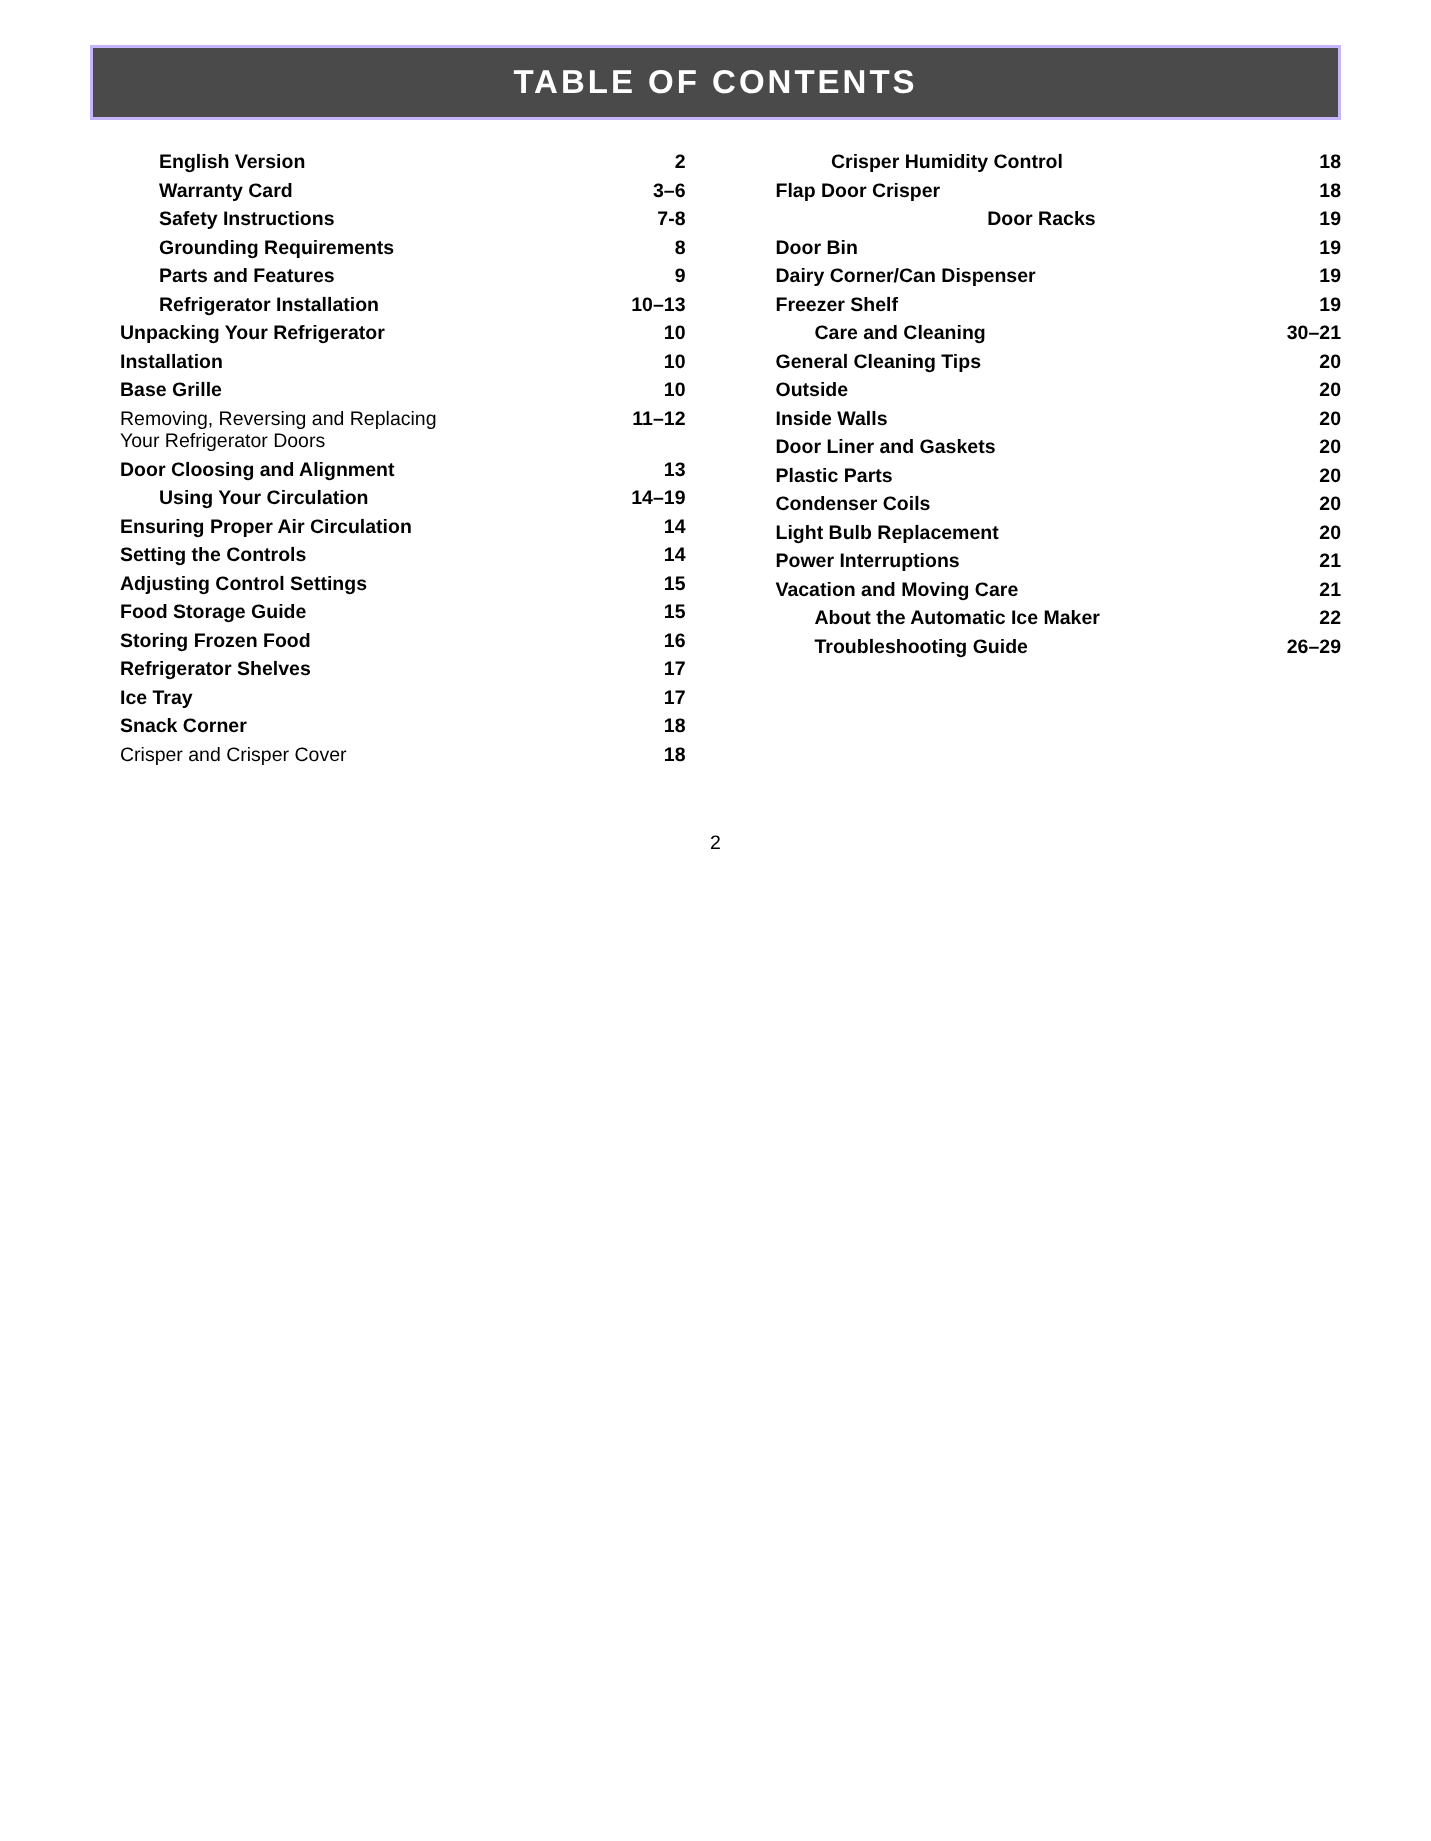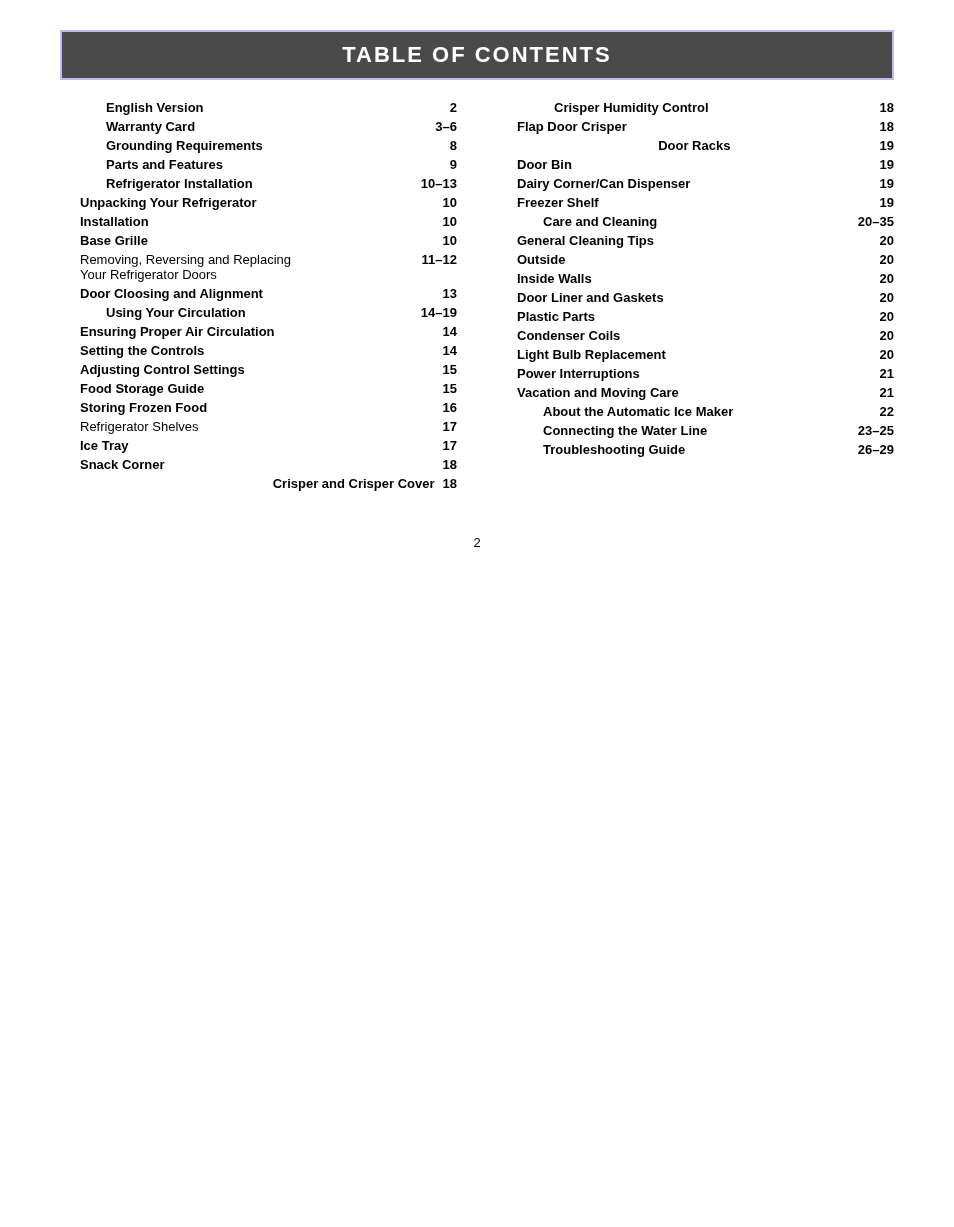--- a/index.html
+++ b/index.html
@@ -88,20 +88,24 @@
   <div class="toc-left" id="left-col">
       <div class="toc-entry ">
         <span class="label" style="white-space: pre-line; font-weight: bold;">English Version</span>
         <span class="page-num">2</span>
       </div>
       <div class="toc-entry ">
         <span class="label" style="white-space: pre-line; font-weight: bold;">Warranty Card</span>
         <span class="page-num">3–6</span>
       </div>
       <div class="toc-entry ">
+        <span class="label" style="white-space: pre-line; font-weight: bold;">Safety Instructions</span>
+        <span class="page-num">7-8</span>
+      </div>
+      <div class="toc-entry ">
         <span class="label" style="white-space: pre-line; font-weight: bold;">Grounding  Requirements</span>
         <span class="page-num">8</span>
       </div>
       <div class="toc-entry ">
         <span class="label" style="white-space: pre-line; font-weight: bold;">Parts and Features</span>
         <span class="page-num">9</span>
       </div>
       <div class="toc-entry ">
         <span class="label" style="white-space: pre-line; font-weight: bold;">Refrigerator  Installation</span>
         <span class="page-num">10–13</span>
@@ -145,33 +149,33 @@
       </div>
       <div class="toc-entry toc-sub">
         <span class="label" style="white-space: pre-line; font-weight: bold;">Food Storage Guide</span>
         <span class="page-num">15</span>
       </div>
       <div class="toc-entry toc-sub">
         <span class="label" style="white-space: pre-line; font-weight: bold;">Storing Frozen Food</span>
         <span class="page-num">16</span>
       </div>
       <div class="toc-entry toc-sub">
-        <span class="label" style="white-space: pre-line; font-weight: normal;">Refrigerator Shelves</span>
+        <span class="label" style="white-space: pre-line; font-weight: bold;">Refrigerator Shelves</span>
         <span class="page-num">17</span>
       </div>
       <div class="toc-entry toc-sub">
         <span class="label" style="white-space: pre-line; font-weight: bold;">Ice Tray</span>
         <span class="page-num">17</span>
       </div>
       <div class="toc-entry toc-sub">
         <span class="label" style="white-space: pre-line; font-weight: bold;">Snack Corner</span>
         <span class="page-num">18</span>
       </div>
       <div class="toc-entry toc-sub">
-        <span class="label" style="white-space: pre-line; font-weight: bold; text-align: right;">Crisper and Crisper Cover</span>
+        <span class="label" style="white-space: pre-line; font-weight: normal;">Crisper and Crisper Cover</span>
         <span class="page-num">18</span>
       </div>
     </div>
   <div class="toc-right" id="right-col">
       <div class="toc-entry toc-sub">
         <span class="label" style="white-space: pre-line; font-weight: bold; margin-left: 37px;">Crisper  Humidity Control</span>
         <span class="page-num">18</span>
       </div>
       <div class="toc-entry toc-sub">
         <span class="label" style="white-space: pre-line; font-weight: bold;">Flap Door Crisper</span>
@@ -188,21 +192,21 @@
       <div class="toc-entry toc-sub">
         <span class="label" style="white-space: pre-line; font-weight: bold;">Dairy Corner/Can Dispenser</span>
         <span class="page-num">19</span>
       </div>
       <div class="toc-entry toc-sub">
         <span class="label" style="white-space: pre-line; font-weight: bold;">Freezer Shelf</span>
         <span class="page-num">19</span>
       </div>
       <div class="toc-entry ">
         <span class="label" style="white-space: pre-line; font-weight: bold;">Care  and Cleaning</span>
-        <span class="page-num">20–35</span>
+        <span class="page-num">30–21</span>
       </div>
       <div class="toc-entry toc-sub">
         <span class="label" style="white-space: pre-line; font-weight: bold;">General  Cleaning Tips</span>
         <span class="page-num">20</span>
       </div>
       <div class="toc-entry toc-sub">
         <span class="label" style="white-space: pre-line; font-weight: bold;">Outside</span>
         <span class="page-num">20</span>
       </div>
       <div class="toc-entry toc-sub">
@@ -229,24 +233,20 @@
         <span class="label" style="white-space: pre-line; font-weight: bold;">Power Interruptions</span>
         <span class="page-num">21</span>
       </div>
       <div class="toc-entry toc-sub">
         <span class="label" style="white-space: pre-line; font-weight: bold;">Vacation and Moving Care</span>
         <span class="page-num">21</span>
       </div>
       <div class="toc-entry ">
         <span class="label" style="white-space: pre-line; font-weight: bold;">About the Automatic Ice Maker</span>
         <span class="page-num">22</span>
-      </div>
-      <div class="toc-entry ">
-        <span class="label" style="white-space: pre-line; font-weight: bold;">Connecting the Water Line</span>
-        <span class="page-num">23–25</span>
       </div>
       <div class="toc-entry ">
         <span class="label" style="white-space: pre-line; font-weight: bold;">Troubleshooting Guide</span>
         <span class="page-num">26–29</span>
       </div>
     </div>
 </div>
 
 <div class="page-footer">
   <span>2</span>

